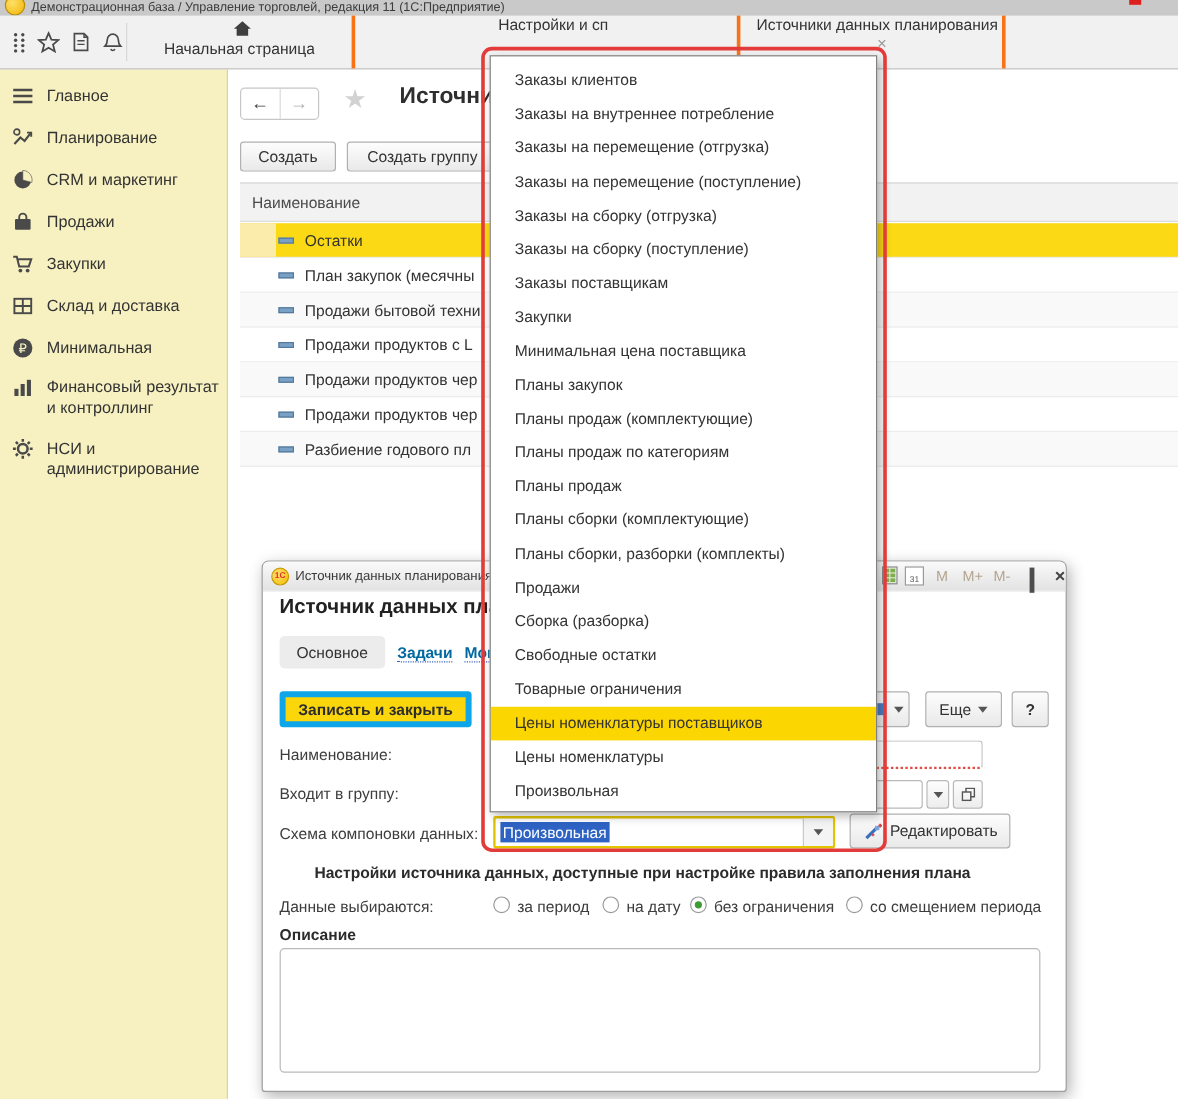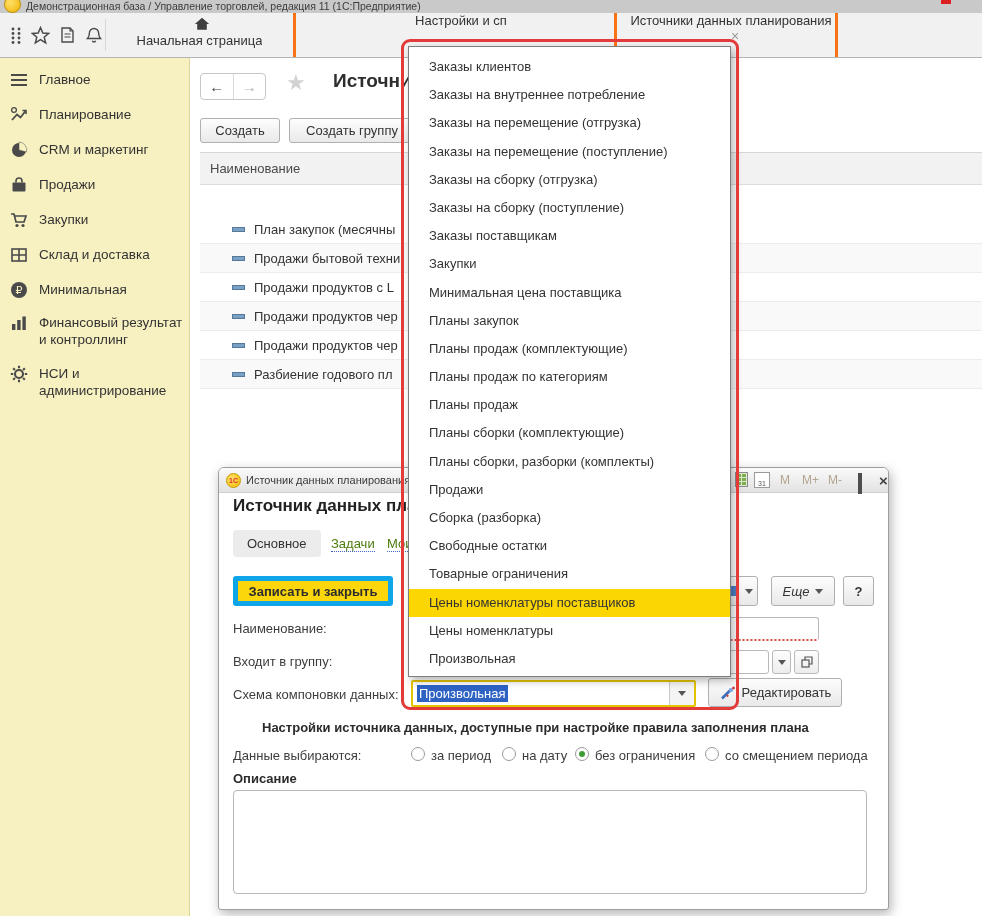--- a/index.html
+++ b/index.html
@@ -57,25 +57,25 @@
   .dlg-titlebar{position:absolute;left:0;top:0;width:100%;height:25px;background:linear-gradient(#fafafa,#e2e2e2);
                 border-bottom:1px solid #cfcfcf;border-radius:5px 5px 0 0;box-sizing:border-box;}
   .dlg-1c-icon{position:absolute;left:7px;top:5px;width:15px;height:15px;border-radius:50%;
                background:radial-gradient(circle at 35% 35%,#ffe06a,#f3bb00);border:1px solid #c59a00;
                font-size:7px;font-weight:bold;color:#e02b2b;display:flex;align-items:center;justify-content:center;box-sizing:border-box;}
   .dlg-title{position:absolute;left:27px;top:6px;font-size:11px;color:#3a3a3a;white-space:nowrap;}
   .mem-btn{position:absolute;top:5px;font-size:12px;color:#b3a58f;cursor:pointer;}
   .tb-ico{position:absolute;cursor:pointer;}
   .dlg-big-title{position:absolute;left:14px;top:28px;font-size:17px;font-weight:bold;color:#222;white-space:nowrap;}
   .dlg-tab-chip{position:absolute;left:14px;top:62px;padding:6px 14px;background:#ececec;border-radius:4px;font-size:13px;color:#333;cursor:pointer;}
-  .dlg-tab-link{position:absolute;top:68px;font-size:13px;color:#4d7c0f;border-bottom:1px dotted #3e68c0;cursor:pointer;white-space:nowrap;}
+  .dlg-tab-link{position:absolute;top:68px;font-size:13px;color:#0369a1;border-bottom:1px dotted #3e68c0;cursor:pointer;white-space:nowrap;font-weight:bold;}
   .save-btn{position:absolute;left:14px;top:108px;width:160px;height:30px;background:#fbd60b;border:5px solid #0ea5e9;
             border-radius:3px;font-size:13px;font-weight:bold;color:#2d2d2d;display:flex;align-items:center;justify-content:center;cursor:pointer;box-sizing:border-box;}
   .partial-btn{position:absolute;left:505px;top:108px;width:34px;height:30px;}
-  .more-btn{position:absolute;left:552px;top:108px;width:64px;height:30px;font-style:italic;}
+  .more-btn{position:absolute;left:552px;top:108px;width:64px;height:30px;}
   .help-btn{position:absolute;left:624px;top:108px;width:31px;height:30px;font-weight:bold;}
   .caret{display:inline-block;width:0;height:0;border-left:4px solid transparent;border-right:4px solid transparent;border-top:5px solid #555;margin-left:6px;}
   .fld-label{position:absolute;left:14px;font-size:13px;color:#3d3d3d;white-space:nowrap;}
   .inp{position:absolute;height:24px;background:#fff;border:1px solid #b9b9b9;border-radius:3px;box-sizing:border-box;}
   .inp.req{border-bottom:2px dotted #dd4c44;}
   .sq-btn{position:absolute;height:24px;background:linear-gradient(#fdfdfd,#ededed);border:1px solid #b9b9b9;border-radius:3px;
           display:flex;align-items:center;justify-content:center;box-sizing:border-box;cursor:pointer;}
   .combo{position:absolute;left:192px;top:212px;width:285px;height:27px;border:2px solid #e3c400;border-radius:2px;background:#fff;display:flex;box-sizing:border-box;}
   .combo-text{flex:1;display:flex;align-items:center;padding-left:4px;font-size:13px;}
   .combo-text .selhl{background:#2e63c4;color:#fff;padding:1px 2px;}
@@ -277,20 +277,25 @@
       <div class="navbtn fwd">→</div>
     </div>
     <span class="fav-star">★</span>
     <span class="main-title">Источники данных планирования</span>
 
     <div class="btn create-btn">Создать</div>
     <div class="btn create-group-btn">Создать группу</div>
 
     <div class="thead">Наименование</div>
 
+    <div class="trow sel" style="top:128px;">
+      <span class="pad"></span>
+      <span class="dash-icon"></span>
+      <span class="tname">Остатки</span>
+    </div>
     <div class="trow" style="top:157px;">
       <span class="pad"></span>
       <span class="dash-icon"></span>
       <span class="tname">План закупок (месячны</span>
     </div>
     <div class="trow alt" style="top:186px;">
       <span class="pad"></span>
       <span class="dash-icon"></span>
       <span class="tname">Продажи бытовой техни</span>
     </div>

